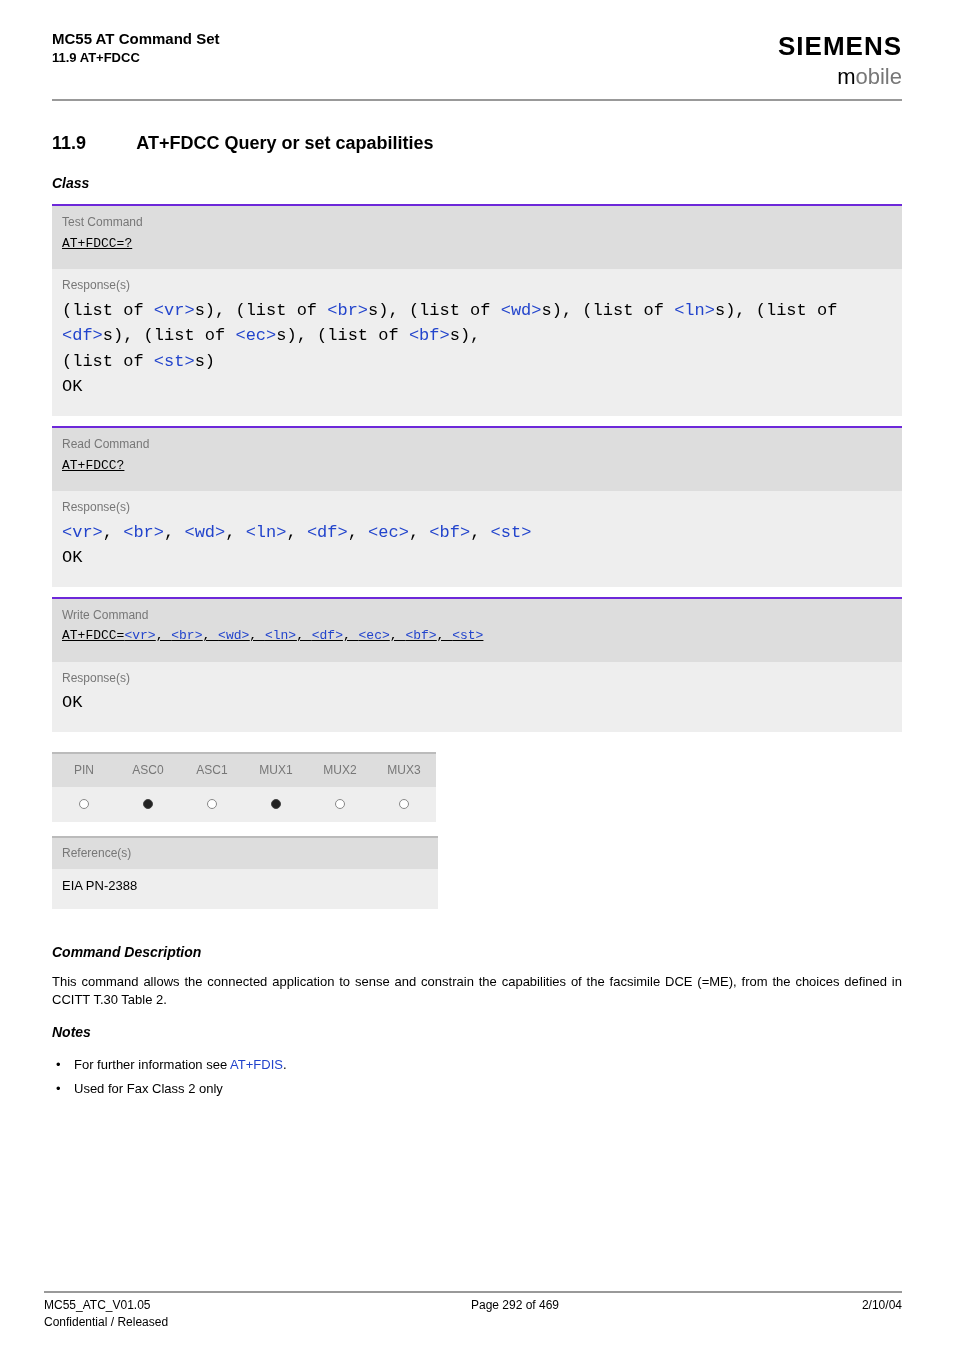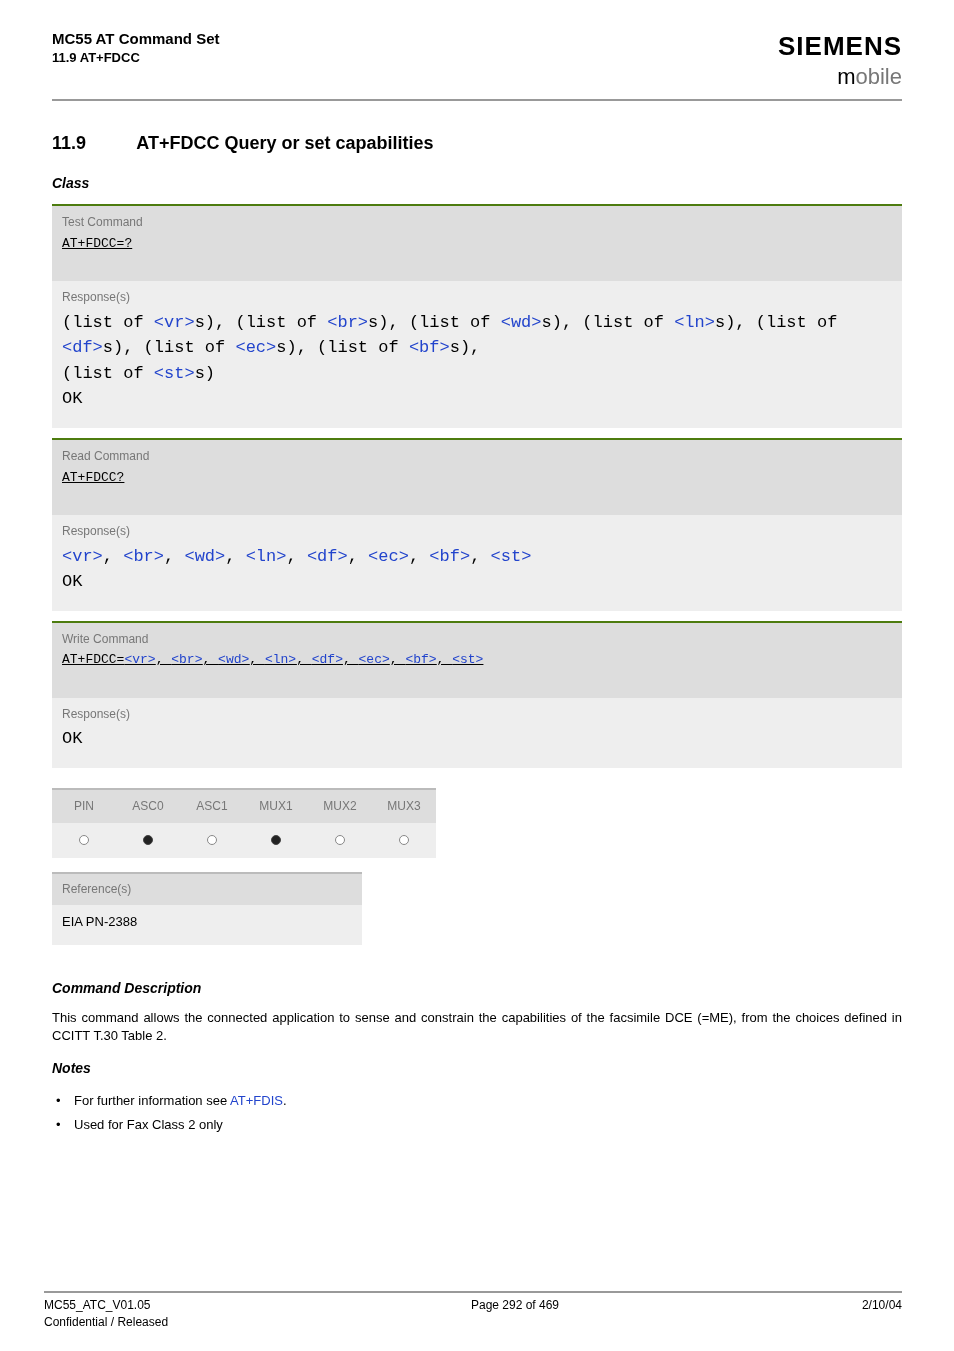--- a/index.html
+++ b/index.html
@@ -67,22 +67,22 @@
     font-size: 14px;
     margin-top: 14px;
     margin-bottom: 10px;
   }
   .block {
     width: 100%;
     margin-bottom: 10px;
   }
   .block-head {
     background: #ddd;
-    border-top: 2px solid #4d7c0f;
-    padding: 8px 10px 28px 10px;
+    border-top: 2px solid #6d28d9;
+    padding: 8px 10px 16px 10px;
     color: #777;
     font-size: 12px;
   }
   .block-head .cmd-text {
     color: #000;
     font-family: "Courier New", monospace;
     font-size: 13px;
     margin-top: 4px;
     text-decoration: underline;
   }
@@ -141,21 +141,21 @@
   .circle-open {
     display: inline-block;
     width: 10px; height: 10px;
     border-radius: 50%;
     background: #fff;
     border: 1px solid #888;
   }
   
   .ref-wrap {
     display: inline-block;
-    width: 310px;
+    width: 386px;
     margin-bottom: 20px;
   }
   .ref-head {
     background: #ddd;
     border-top: 2px solid #bbb;
     padding: 7px 10px;
     color: #777;
     font-size: 12px;
   }
   .ref-body {

